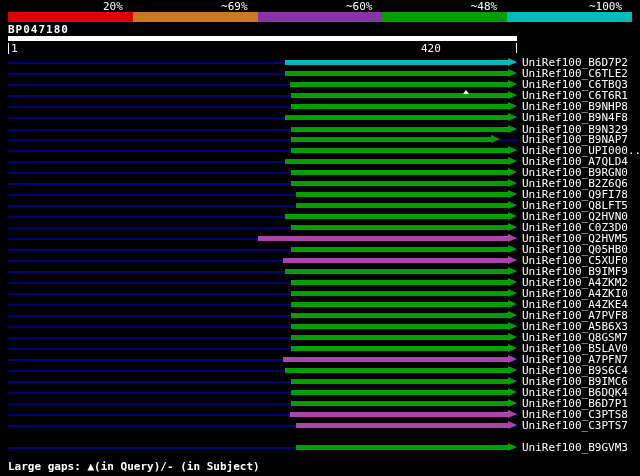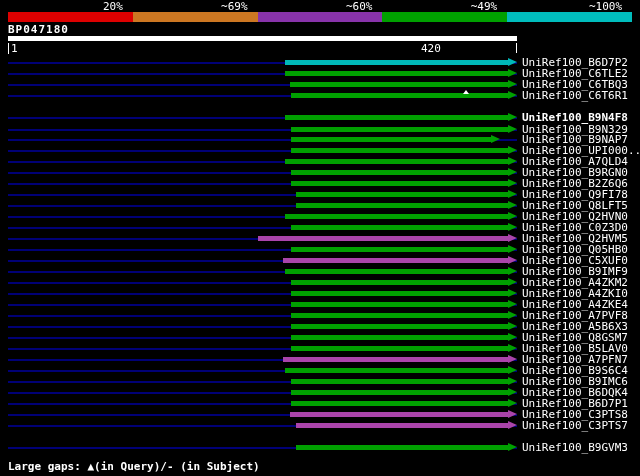--- a/index.html
+++ b/index.html
@@ -32,21 +32,21 @@
 </style>
 </head>
 <body>
 
 <div class="screen">
 
   <div class="key-labels">
       <span style="left: 102.94px;">20%</span>
       <span style="left: 221.12px;">~69%</span>
       <span style="left: 345.92px;">~60%</span>
-      <span style="left: 470.72px;">~49%</span>
+      <span style="left: 470.72px;">~48%</span>
       <span style="left: 588.9px;">~100%</span>
     </div>
   <div class="key-bar">
       <div class="key-seg" style="background: rgb(221, 0, 0);"></div>
       <div class="key-seg" style="background: rgb(204, 119, 34);"></div>
       <div class="key-seg" style="background: rgb(136, 51, 170);"></div>
       <div class="key-seg" style="background: rgb(0, 160, 0);"></div>
       <div class="key-seg" style="background: rgb(0, 188, 188);"></div>
     </div>
 
@@ -76,21 +76,27 @@
         <div class="arrow" style="left: 508px; border-left: 9px solid rgb(0, 160, 0);"></div>
         <div class="hitlabel">UniRef100_C6TBQ3</div>
       </div>
       <div class="arow" style="top: 33px;">
         <div class="track" style="background: rgb(0, 0, 119);"></div>
         <div class="bar" style="left: 291.048px; width: 216.952px; background: rgb(0, 160, 0);"></div>
         <div class="arrow" style="left: 508px; border-left: 9px solid rgb(0, 160, 0);"></div>
         <div class="gap" style="left: 462.979px;"></div>
         <div class="hitlabel">UniRef100_C6T6R1</div>
       </div>
-      <div class="arow" style="top: 55px; font-weight: bold;">
+      <div class="arow" style="top: 44px;">
+        <div class="track" style="background: rgb(0, 0, 119);"></div>
+        <div class="bar" style="left: 291.048px; width: 216.952px; background: rgb(0, 160, 0);"></div>
+        <div class="arrow" style="left: 508px; border-left: 9px solid rgb(0, 160, 0);"></div>
+        <div class="hitlabel">UniRef100_B9NHP8</div>
+      </div>
+      <div class="arow" style="top: 55px;">
         <div class="track" style="background: rgb(0, 0, 119);"></div>
         <div class="bar" style="left: 284.974px; width: 223.026px; background: rgb(0, 160, 0);"></div>
         <div class="arrow" style="left: 508px; border-left: 9px solid rgb(0, 160, 0);"></div>
         <div class="hitlabel">UniRef100_B9N4F8</div>
       </div>
       <div class="arow" style="top: 67px;">
         <div class="track" style="background: rgb(0, 0, 119);"></div>
         <div class="bar" style="left: 291.048px; width: 216.952px; background: rgb(0, 160, 0);"></div>
         <div class="arrow" style="left: 508px; border-left: 9px solid rgb(0, 160, 0);"></div>
         <div class="hitlabel">UniRef100_B9N329</div>

